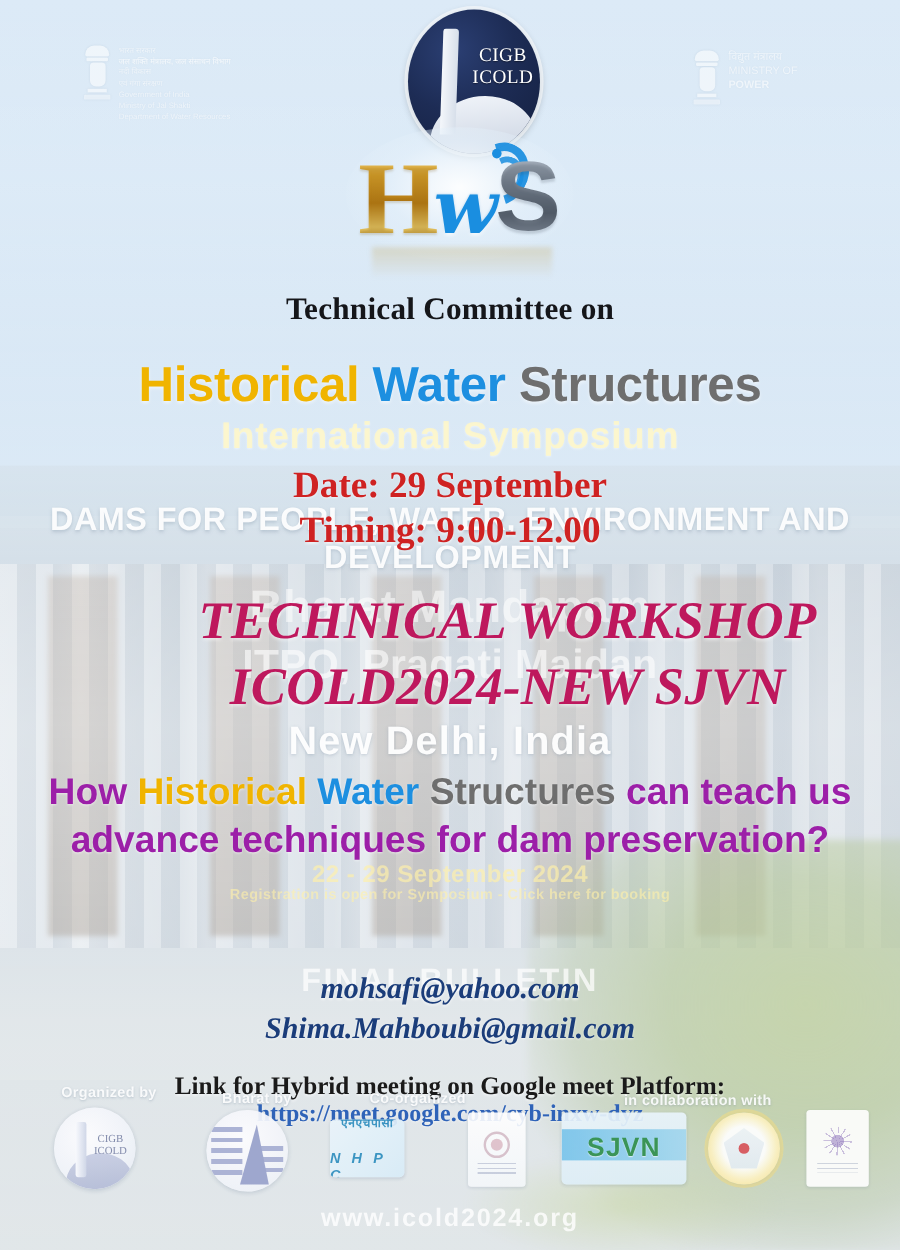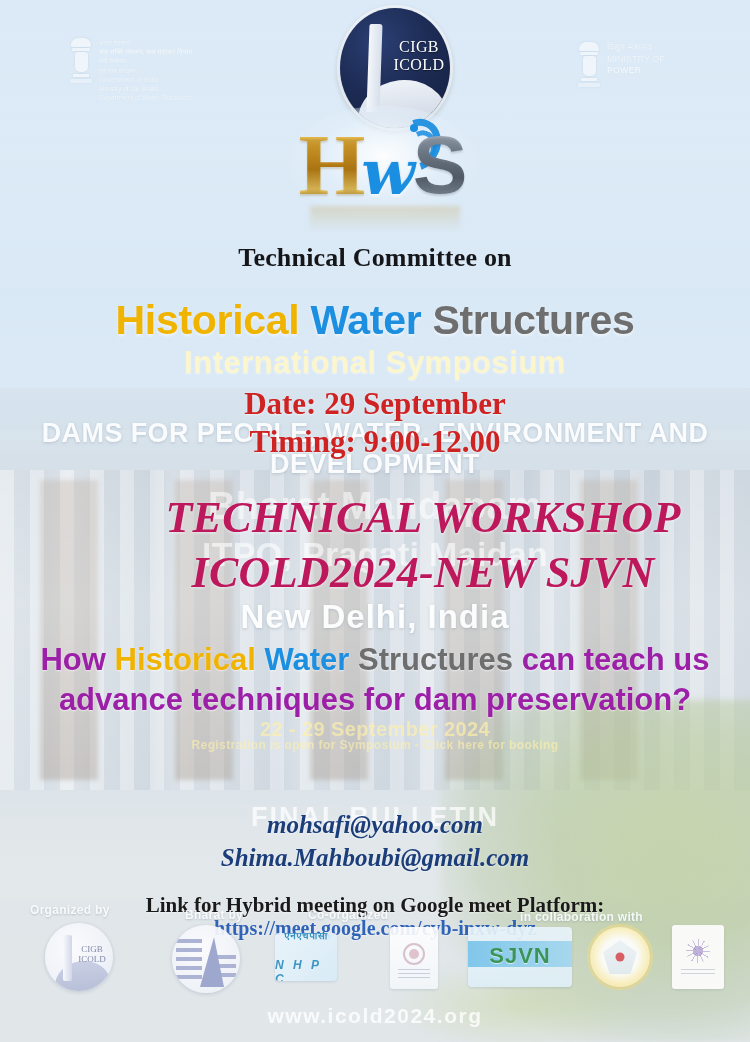--- a/index.html
+++ b/index.html
@@ -544,21 +544,21 @@
     <div class="ln emails">
       <div>mohsafi@yahoo.com</div>
       <div>Shima.Mahboubi@gmail.com</div>
     </div>
 
     <div class="ln linkline">Link for Hybrid meeting on Google meet Platform:</div>
     <div class="ln linkurl">https://meet.google.com/cyb-inxw-dyz</div>
 
     <div class="partners">
 
-      <div class="plabel" style="left:30px;top:8px;">Organized by</div>
+      <div class="plabel" style="left:51px;top:8px;">Organized by</div>
       <div class="plabel" style="left:185px;top:13px;">Bharat by</div>
       <div class="plabel" style="left:308px;top:13px;">Co-organized</div>
       <div class="plabel" style="left:520px;top:15px;">in collaboration with</div>
 
       <div class="plogo" style="left:45px;top:28px;">
         <div class="logo-circ">
           <div class="curve"></div>
             <div class="wall"></div>
           <div class="ctxt">
             <div>CIGB</div>

